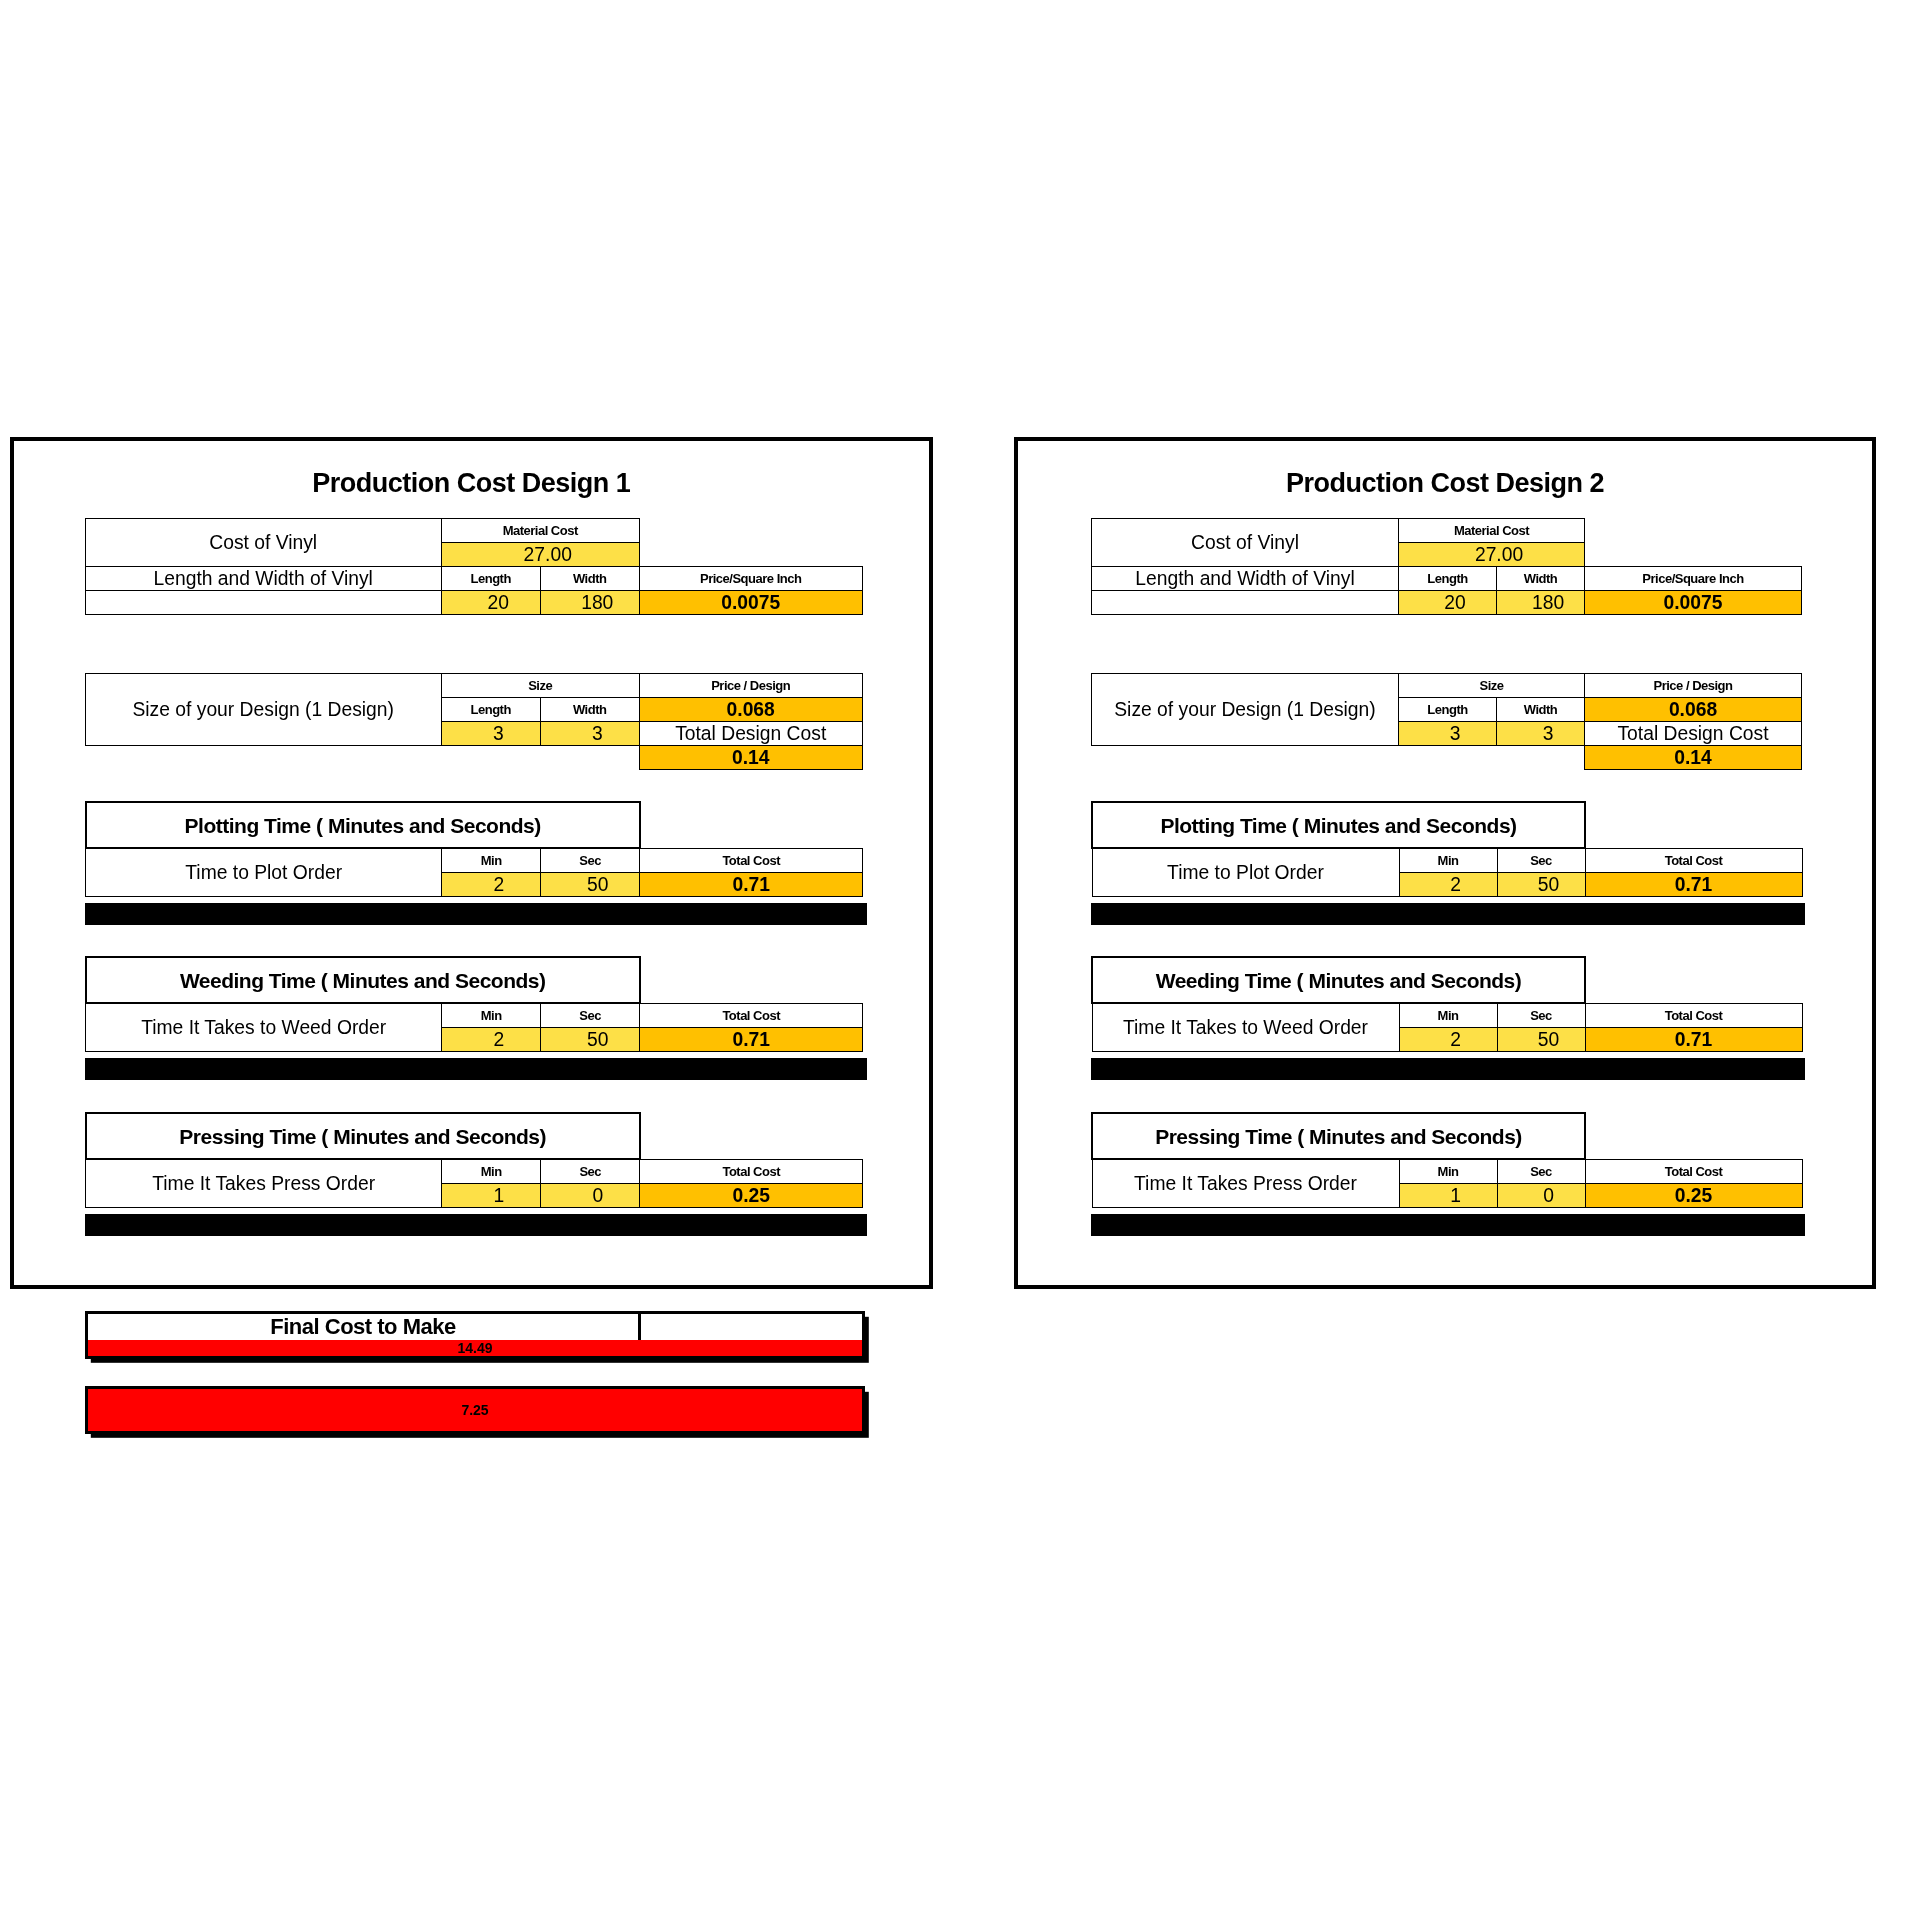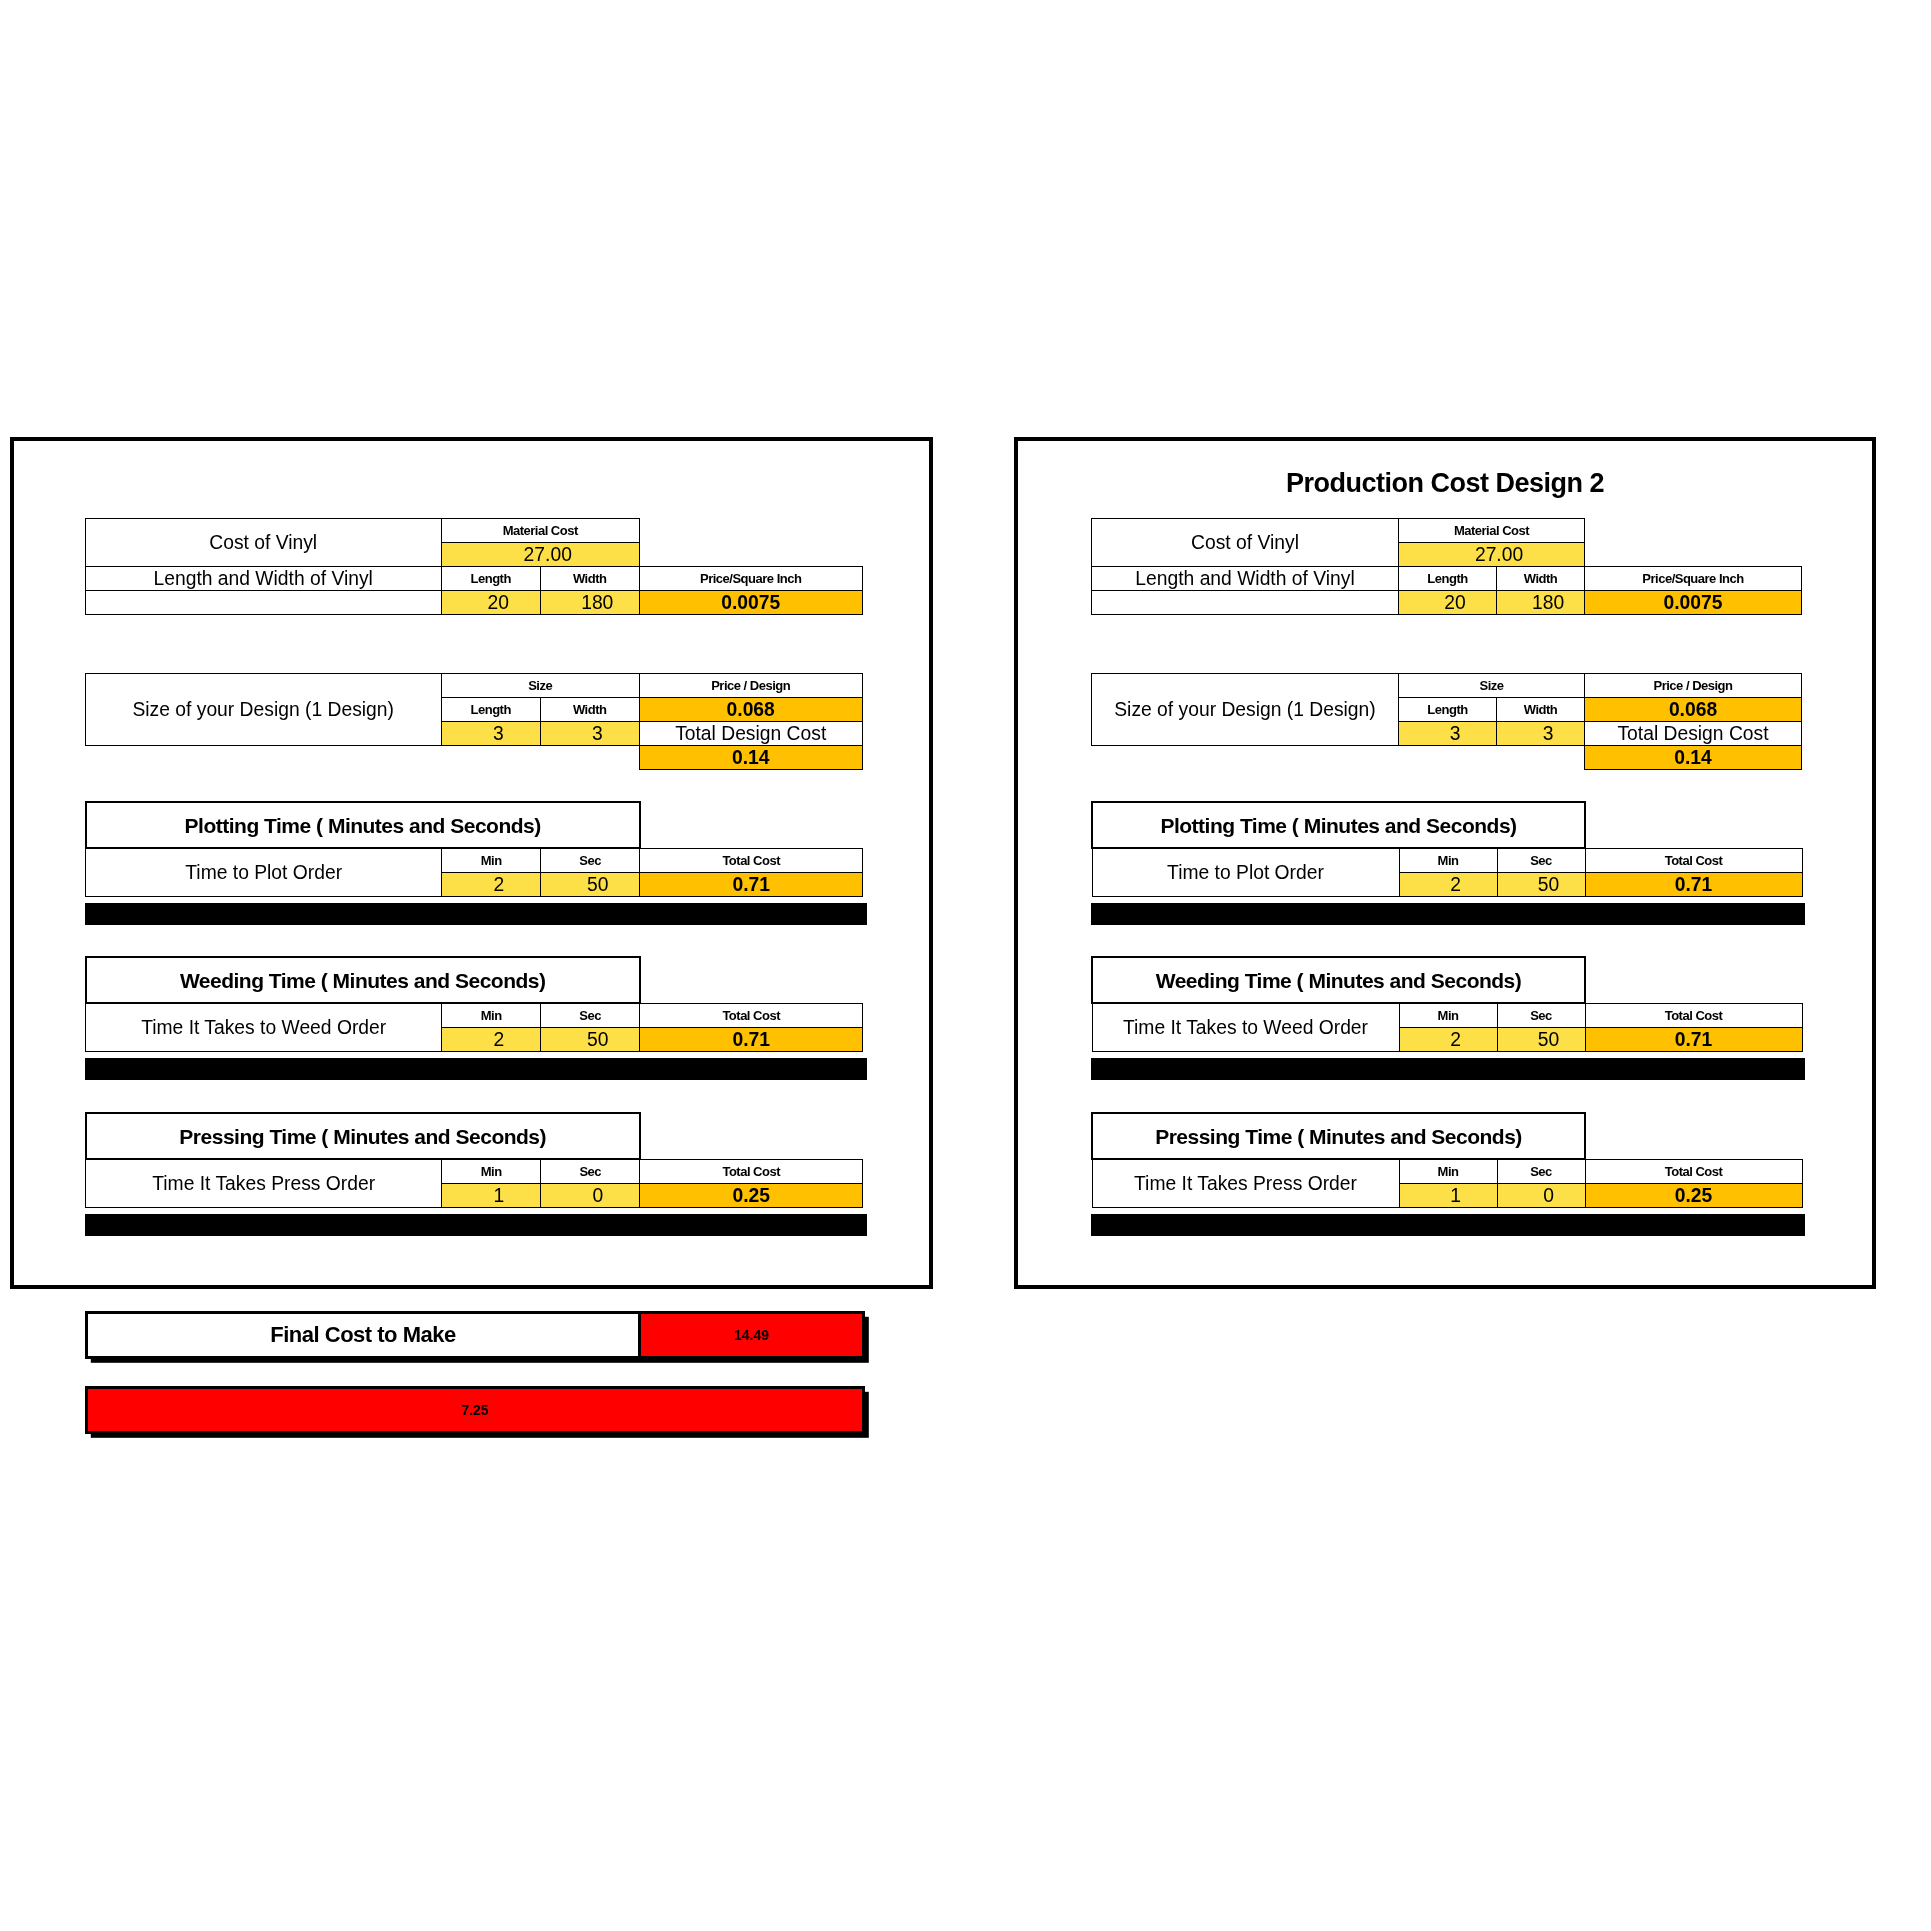--- a/index.html
+++ b/index.html
@@ -48,39 +48,41 @@
   .p2 .bar { left:73px; }
   .p1 .bar { width:782px; }
   .p2 .bar { width:714px; }
   .bar-plot { top:462px; } .bar-weed { top:617px; } .bar-press { top:773px; }
 
   
   .final {
     position:absolute; left:85px; width:774px; height:42px;
     border:3.9px solid #000; background:#fff; display:flex;
     box-shadow:4.8px 4.8px 0 -1px #000;
+    flex-direction:column;
   }
   .f1 { top:1311px; } .f2 { top:1386px; }
   .final-label {
     width:550px; border-right:3.9px solid #000;
     display:flex; align-items:center; justify-content:center;
     font-weight:bold; font-size:22px; letter-spacing:-0.5px;
   }
   .final-value {
     flex:1; background:#FF0000;
     display:flex; align-items:center; justify-content:center;
     font-weight:bold; font-size:14px;
   }
 </style>
 </head>
 <body>
 
 <div class="canvas">
 
   <div class="panel p1">
+    <div class="panel-title">Production Cost Design 1</div>
 
     <table class="t t-vinyl">
       <colgroup>
           <col class="c-lab">
           <col class="c-len">
           <col class="c-wid">
           <col class="c-pr">
         </colgroup>
       <tbody>
           <tr>

